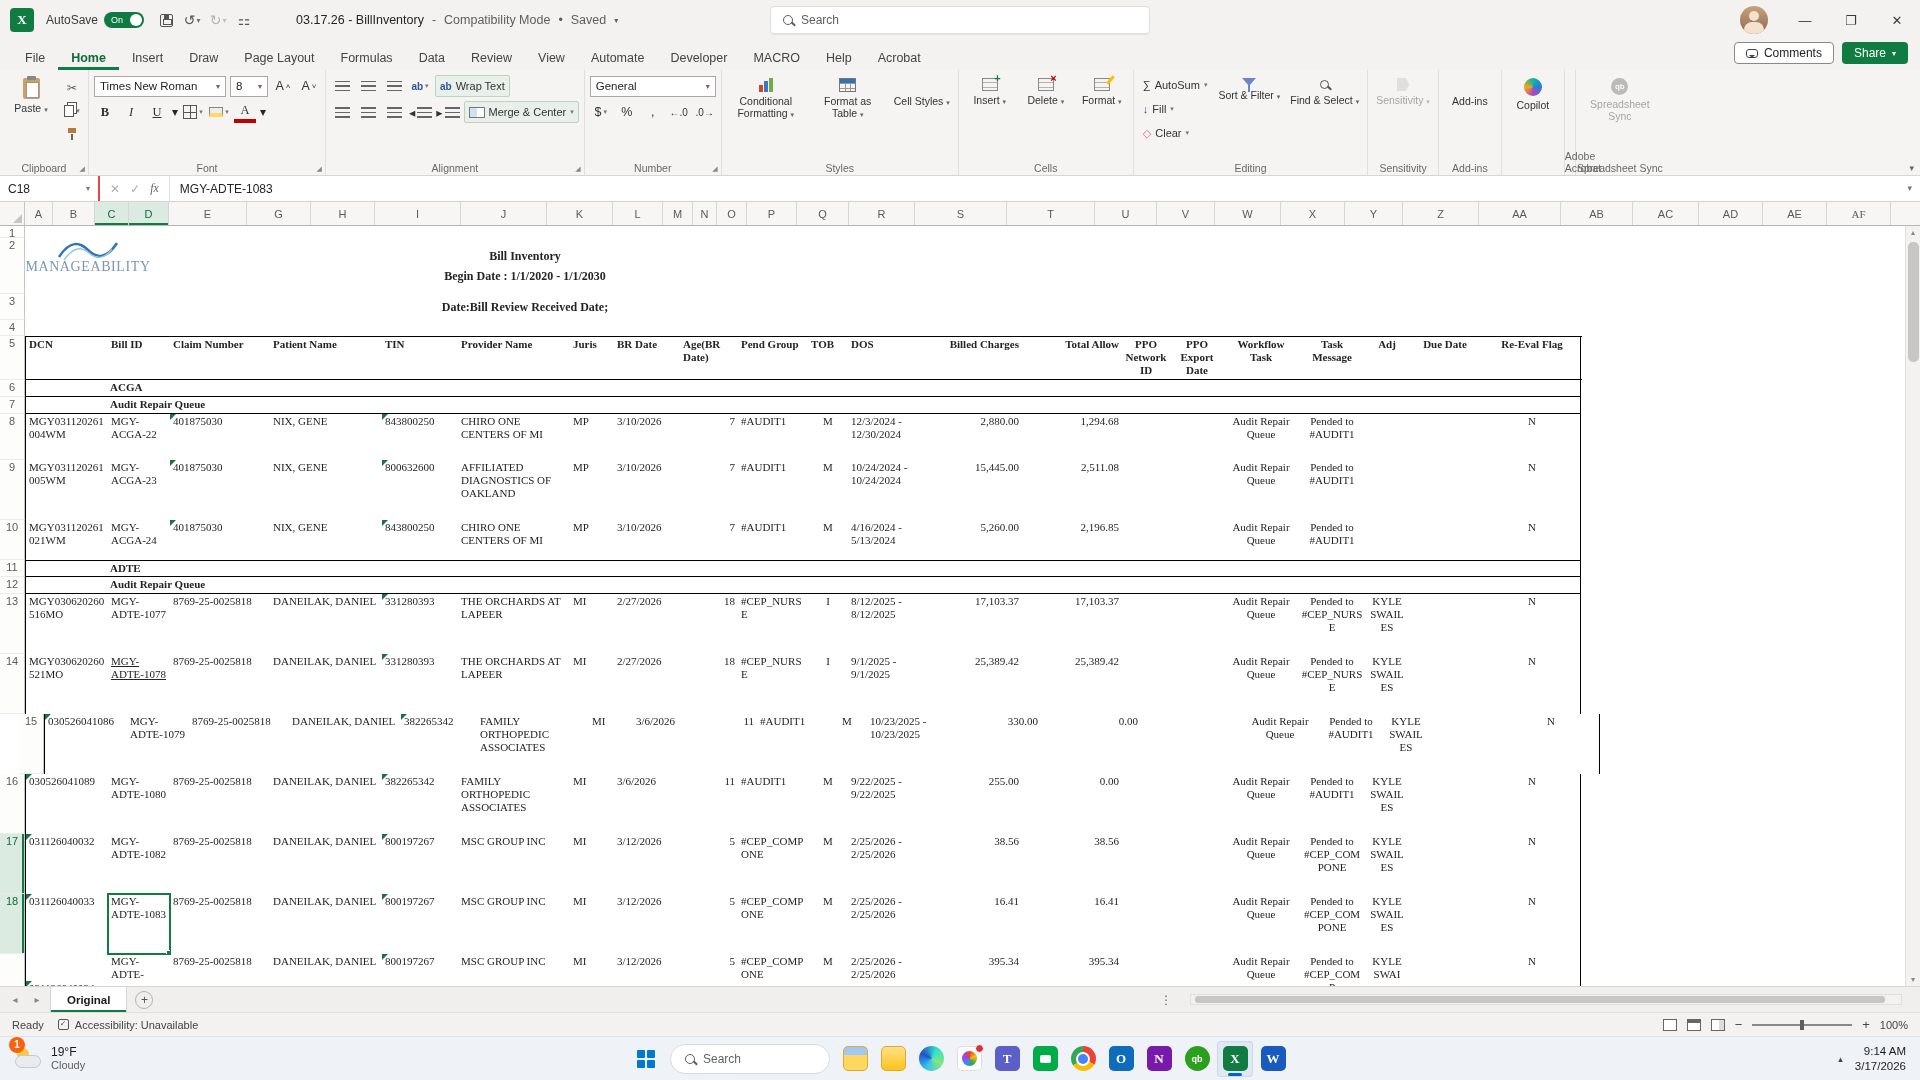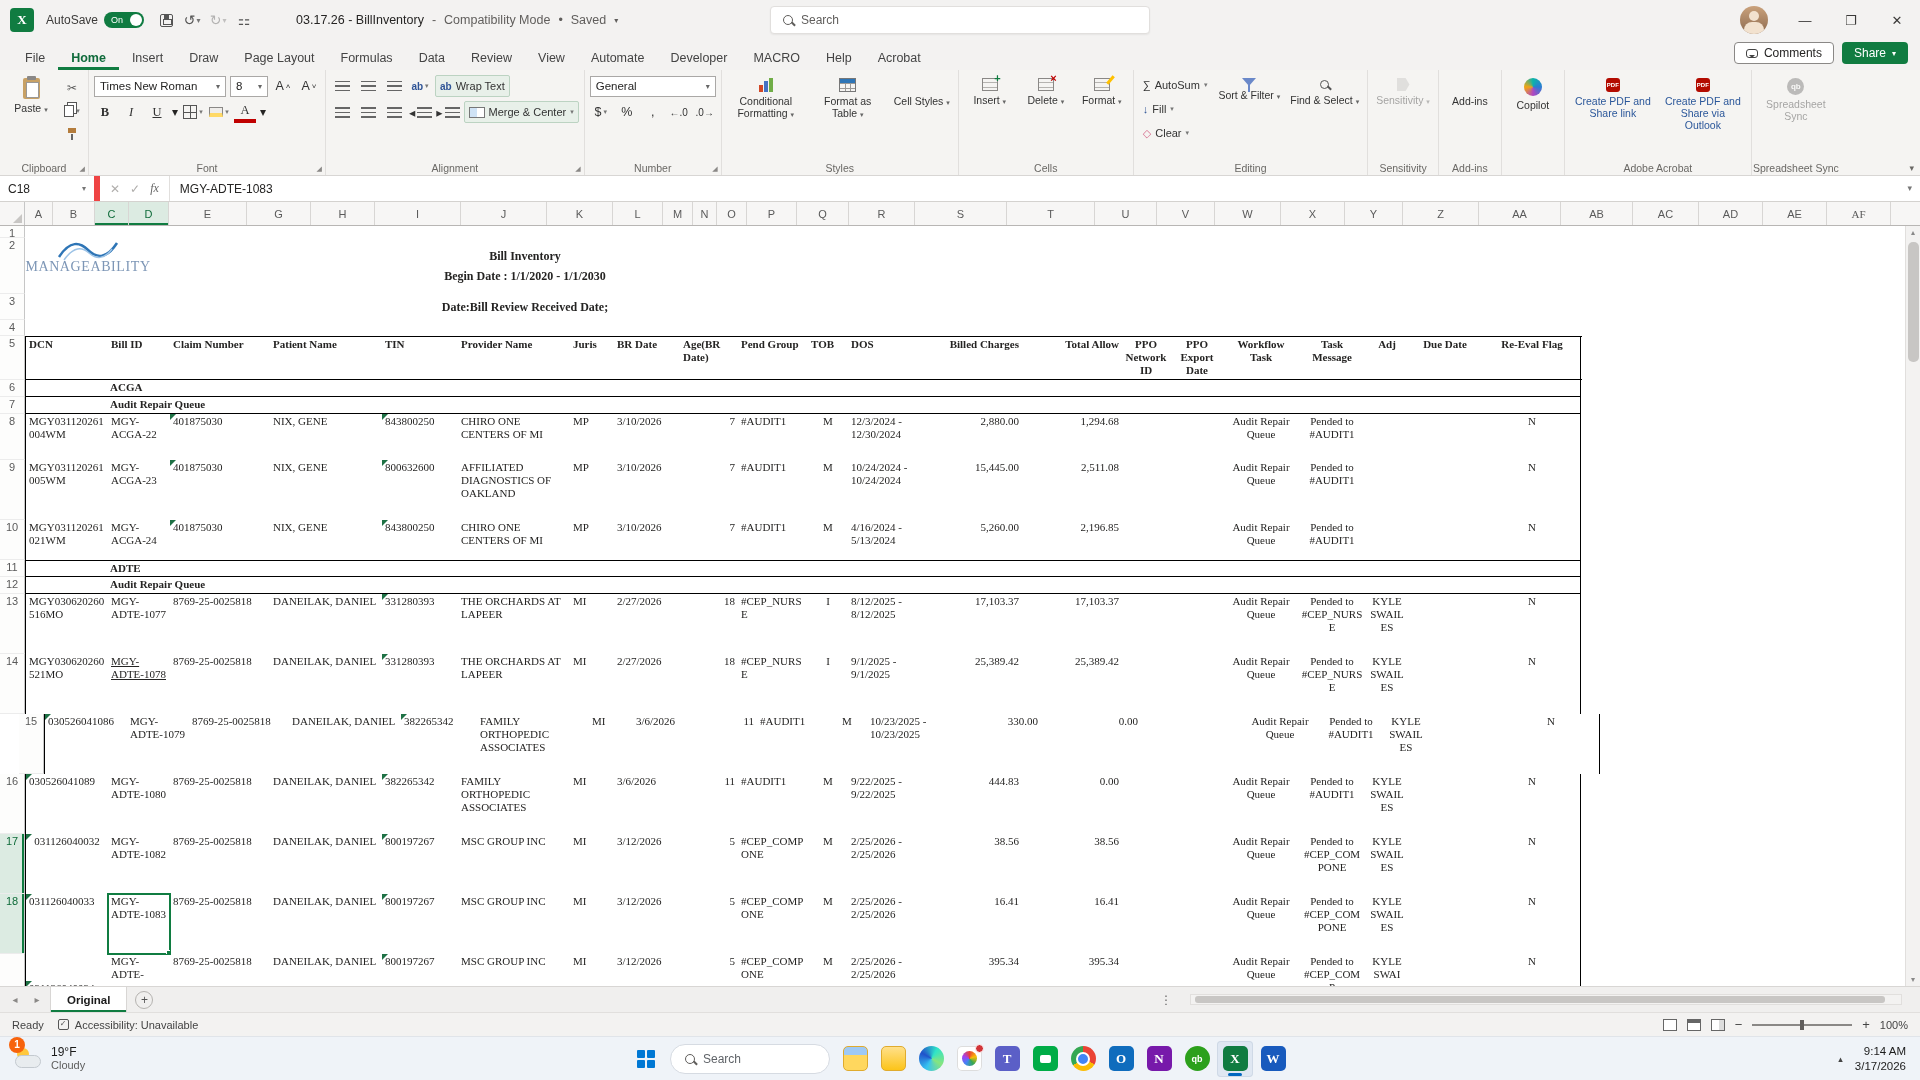--- a/index.html
+++ b/index.html
@@ -97,21 +97,21 @@
 .i-addins{width:14px;height:14px;display:grid;grid-template-columns:1fr 1fr;gap:1.5px}
 .i-addins i{background:#d83b01}.i-addins i:nth-child(2){background:#0078d4}.i-addins i:nth-child(3){background:#107C41}.i-addins i:nth-child(4){background:#8a2da5}
 .i-copilot{width:18px;height:18px;border-radius:50%;background:conic-gradient(#0bb4aa,#2b7cd3,#b146c2,#f3a612,#0bb4aa)}
 .i-pdf{width:14px;height:14px;background:#b30b00;border-radius:3px;color:#fff;font-size:6px;font-weight:bold;display:flex;align-items:center;justify-content:center}
 .acrobtn{color:#2b579a}
 .i-qb{width:17px;height:17px;border-radius:50%;background:#6f6c69;color:#fff;font-size:8px;font-weight:bold;display:flex;align-items:center;justify-content:center}
 .ribcollapse{position:absolute;right:6px;bottom:2px;font-size:9px;color:#6a6865}
 
 
 .fbar{height:26px;background:#fff;border-bottom:1px solid #d4d2cf;display:flex;align-items:stretch;flex:0 0 auto;position:relative}
-.namebox{width:100px;border-right:6px solid #ef4444;display:flex;align-items:center;justify-content:space-between;padding:0 8px;font-size:12px}
+.namebox{width:100px;border-right:2px solid #ef4444;display:flex;align-items:center;justify-content:space-between;padding:0 8px;font-size:12px}
 .namebox .dd{font-size:8px;color:#777}
 .fxbtns{display:flex;align-items:center;gap:10px;padding:0 10px;border-right:1px solid #e1dfdd;color:#b0aeac;font-size:12px}
 .fxbtns .fx{color:#666;font-style:italic;font-family:"Liberation Serif",serif}
 .fval{flex:1;display:flex;align-items:center;padding:0 10px;font-size:12px;color:#252423}
 .fbar .expand{position:absolute;right:8px;top:7px;font-size:9px;color:#777}
 
 
 .sheetarea{flex:1;min-height:0;position:relative;background:#fff;display:flex;flex-direction:column;overflow:hidden}
 .colletters{height:24px;display:flex;background:#f7f6f5;border-bottom:1px solid #b8b6b4;flex:0 0 auto}
 .corner{width:25px;border-right:1px solid #c6c6c6;position:relative;background:#f7f6f5}
@@ -500,30 +500,20 @@
     <div class="rgroup">
       <div class="gbody">
         <div class="bigbtn">
           <span class="ic i-copilot"></span>
           <span>Copilot</span>
         </div>
       </div>
     </div>
 
     <div class="rgroup">
-      <div class="gbody">
-        <div class="bigbtn acrobtn" style="max-width:86px">
-          <span class="ic i-pdf">PDF</span>
-          <span>Create PDF and Share link</span>
-        </div>
-        <div class="bigbtn acrobtn" style="max-width:86px">
-          <span class="ic i-pdf">PDF</span>
-          <span>Create PDF and Share via Outlook</span>
-        </div>
-      </div>
       <div class="glabel">Adobe Acrobat</div>
     </div>
 
     <div class="rgroup" style="border-right:none">
       <div class="gbody">
         <div class="bigbtn dis">
           <span class="ic i-qb">qb</span>
           <span>Spreadsheet Sync</span>
         </div>
       </div>
@@ -831,35 +821,35 @@
             <div class="cell" style="width: 100px;">8769-25-0025818</div>
             <div class="cell" style="width: 112px;">DANEILAK, DANIEL</div>
             <div class="cell flag" style="width: 76px;">382265342</div>
             <div class="cell" style="width: 112px;">FAMILY ORTHOPEDIC ASSOCIATES</div>
             <div class="cell" style="width: 44px;">MI</div>
             <div class="cell" style="width: 66px;">3/6/2026</div>
             <div class="cell" style="width: 58px; text-align: right;">11</div>
             <div class="cell" style="width: 70px;">#AUDIT1</div>
             <div class="cell" style="width: 40px; text-align: center;">M</div>
             <div class="cell" style="width: 64px;">9/22/2025 - 9/22/2025</div>
-            <div class="cell" style="width: 110px; text-align: right;">444.83</div>
+            <div class="cell" style="width: 110px; text-align: right;">255.00</div>
             <div class="cell" style="width: 100px; text-align: right;">0.00</div>
             <div class="cell" style="width: 48px;"></div>
             <div class="cell" style="width: 54px;"></div>
             <div class="cell" style="width: 74px; text-align: center;">Audit Repair Queue</div>
             <div class="cell" style="width: 68px; text-align: center;">Pended to #AUDIT1</div>
             <div class="cell" style="width: 42px; text-align: center;">KYLE SWAILES</div>
             <div class="cell" style="width: 74px;"></div>
             <div class="cell" style="width: 100px; text-align: center;">N</div>
           </div>
         </div>
         <div class="grow" style="height: 60px;">
           <div class="gut sel">17</div>
           <div class="rbody tbl">
-            <div class="cell flag" style="width: 82px; text-align: center;">031126040032</div>
+            <div class="cell flag" style="width: 82px;">031126040032</div>
             <div class="cell" style="width: 62px;">MGY-ADTE-1082</div>
             <div class="cell" style="width: 100px;">8769-25-0025818</div>
             <div class="cell" style="width: 112px;">DANEILAK, DANIEL</div>
             <div class="cell flag" style="width: 76px;">800197267</div>
             <div class="cell" style="width: 112px;">MSC GROUP INC</div>
             <div class="cell" style="width: 44px;">MI</div>
             <div class="cell" style="width: 66px;">3/12/2026</div>
             <div class="cell" style="width: 58px; text-align: right;">5</div>
             <div class="cell" style="width: 70px;">#CEP_COMPONE</div>
             <div class="cell" style="width: 40px; text-align: center;">M</div>

